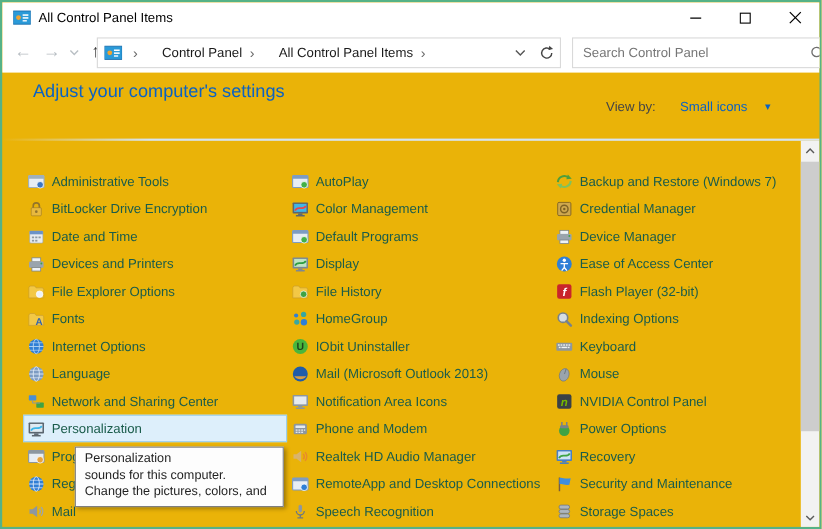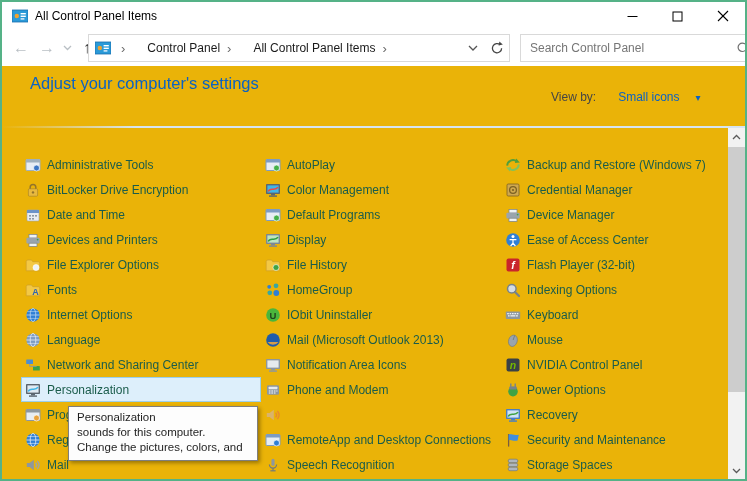--- a/index.html
+++ b/index.html
@@ -488,20 +488,21 @@
         <span class="lb">Programs and Features</span>
       </div>
       <div class="item">
         <span class="ic">
           <svg width="16" height="16" viewBox="0 0 16 16" font-family="Liberation Sans,sans-serif">
             <path d="M1.8 6 h2.8 L8.8 2.8 V13.2 L4.6 10 H1.8 Z" fill="#d9b36c"></path>
             <path d="M10.6 5.6 a3.6 3.6 0 0 1 0 4.8" stroke="#e8872e" stroke-width="1.3" fill="none"></path>
             <path d="M12.4 4 a6.2 6.2 0 0 1 0 8" stroke="#e8872e" stroke-width="1.3" fill="none"></path>
           </svg>
         </span>
+        <span class="lb">Realtek HD Audio Manager</span>
       </div>
       <div class="item">
         <span class="ic">
           <svg width="16" height="16" viewBox="0 0 16 16" font-family="Liberation Sans,sans-serif">
             <rect x="1" y="2" width="14" height="10" rx="0.8" fill="#4a7fc1"></rect>
             <rect x="2.4" y="3.4" width="11.2" height="7.2" fill="#cfe3f5"></rect>
             <path d="M3.2 9.5 C5.5 4.5,10 10,13 5.2" stroke="#3fa344" stroke-width="1.6" fill="none"></path>
             <rect x="6" y="12" width="4" height="1.4" fill="#4a7fc1"></rect>
             <rect x="4" y="13.4" width="8" height="1.4" fill="#4a7fc1"></rect>
           </svg>

